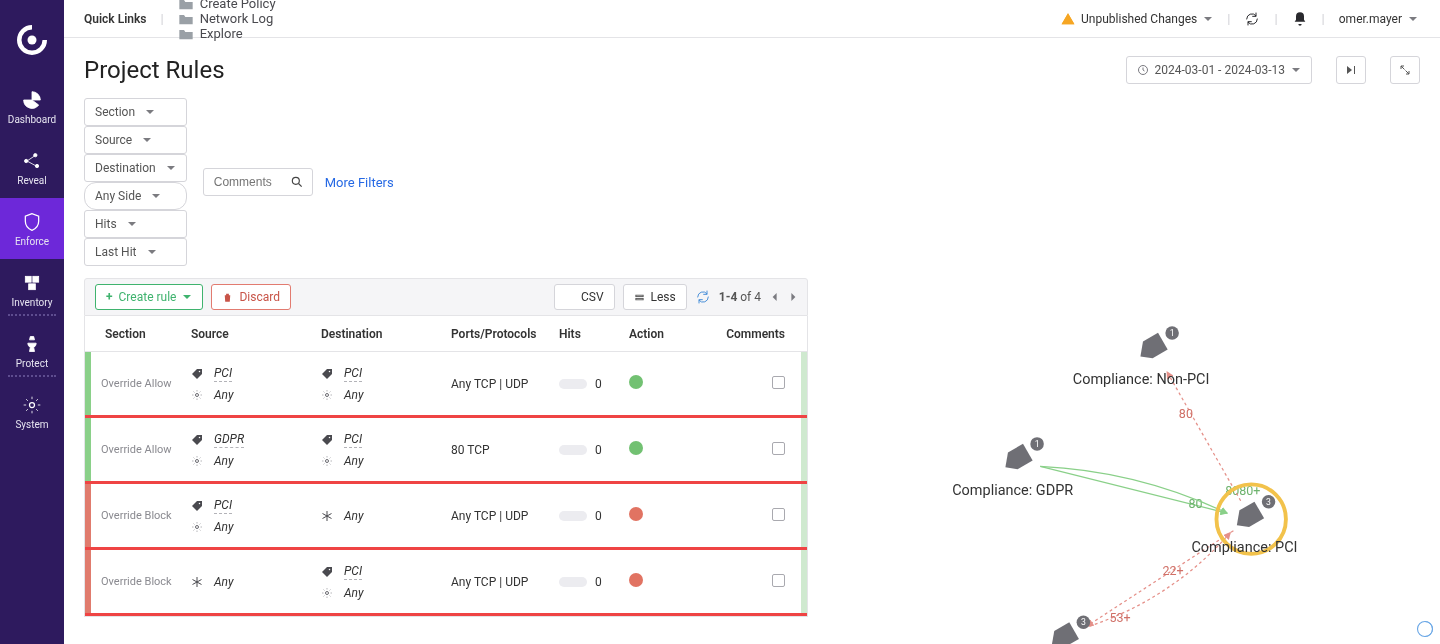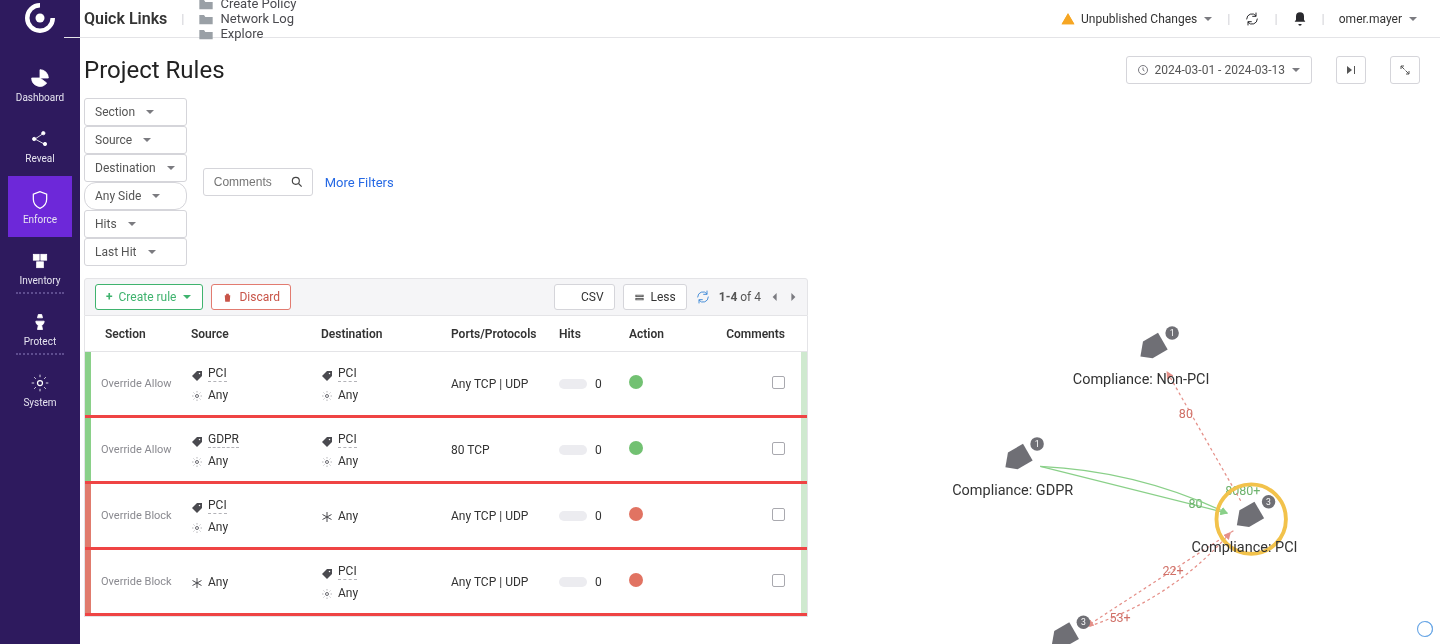--- a/index.html
+++ b/index.html
@@ -1,30 +1,30 @@
 <!DOCTYPE html>
 <html><head>
 <meta charset="utf-8">
 <style>
   * { box-sizing: border-box; margin: 0; padding: 0; }
   body { font-family: -apple-system, "Segoe UI", Roboto, sans-serif; font-size: 13px; color: #333; background: #fff; width: 1440px; height: 644px; overflow: hidden; }
 
   
-  .sidenav { position: absolute; left: 0; top: 0; bottom: 0; width: 80px; background: #2e1a5e; color: #fff; display: flex; flex-direction: column; align-items: center; padding-top: 0; }
+  .sidenav { position: absolute; left: 0; top: 0; bottom: 0; width: 64px; background: #2e1a5e; color: #fff; display: flex; flex-direction: column; align-items: center; padding-top: 22px; }
   .sidenav .logo { width: 36px; height: 36px; display: flex; align-items: center; justify-content: center; margin-bottom: 18px; }
   .sidenav .navitem { width: 64px; display: flex; flex-direction: column; align-items: center; gap: 4px; padding: 14px 0 12px; font-size: 10px; color: #e6e4f0; cursor: pointer; }
   .sidenav .navitem.active { background: #6d28d9; }
   .sidenav .navitem.dotted-above { position: relative; }
   .sidenav .navitem.dotted-above::before { content:""; position:absolute; top:-6px; left:8px; right:8px; border-top:2px dotted #5e4d8f; }
   .nav-icon { width:20px; height:20px; display:inline-block; }
   .nav-icon svg { width:100%; height:100%; fill:#fff; stroke:#fff; }
 
   
   .topbar { position:absolute; left:64px; right:0; top:0; height:38px; border-bottom:1px solid #e4e4e7; display:flex; align-items:center; padding:0 22px 0 20px; gap:14px; }
-  .topbar .ql { font-size:16px; font-weight:600; }
+  .topbar .ql { font-size:12px; font-weight:600; }
   .vdiv { color:#d1d1d6; }
   .folder-link { display:flex; align-items:center; gap:6px; color:#4a4a4f; font-size:13px; cursor:pointer; }
   .folder-icon { width:16px; height:14px; fill:#9aa0a6; }
   .topbar .spacer { flex:1; }
   .top-item { display:flex; align-items:center; gap:6px; font-size:12px; color:#333; cursor:pointer; }
   .warn-tri { width:14px; height:14px; fill:#f6a623; }
   .chev { width:10px; height:10px; fill:#7b7b80; }
   .refresh-ic, .bell-ic { width:16px; height:16px; }
   .bell-ic { fill:#2a2a2e; }
   .refresh-ic { fill:none; stroke:#2a2a2e; stroke-width:1.5; }
@@ -71,21 +71,21 @@
   .col-cmt { flex:1; text-align:right; padding-right:22px; }
   .trow { display:flex; align-items:center; min-height:66px; position:relative; border-bottom:3px solid #ef4444; padding-left:16px; }
   .trow .stripe-l { position:absolute; left:0; top:0; bottom:0; width:6px; }
   .trow .stripe-r { position:absolute; right:0; top:0; bottom:0; width:6px; }
   .stripe-green { background:#8ad089; }
   .stripe-red  { background:#e07b6d; }
   .stripe-lt   { background:#cfe9cf; }
   .cell { font-size:12px; color:#333; }
   .sec-cell { width:90px; font-size:11px; color:#8a8a90; }
   .stack { display:flex; flex-direction:column; gap:6px; }
-  .tag { display:flex; align-items:flex-end; gap:5px; }
+  .tag { display:flex; align-items:center; gap:11px;font-style:italic; }
   .tag-ic { width:12px; height:12px; fill:#4a4a4f; }
   .gear-ic { width:12px; height:12px; fill:#6a6a70; }
   .star-ic { width:12px; height:12px; fill:#4a4a4f; }
   .tag .txt { border-bottom:1px dashed #b3b3b8; padding-bottom:1px; }
   .hit-bar { display:inline-block; width:28px; height:10px; border-radius:5px; background:#ececf0; margin-right:8px; vertical-align:middle; }
   .action-dot { width:14px; height:14px; border-radius:50%; display:inline-block; }
   .action-dot.green { background:#72c172; }
   .action-dot.red { background:#e17362; }
   .cmt-sq { width:13px; height:13px; border:1.5px solid #a9a9af; border-radius:2px; display:inline-block; }
 

